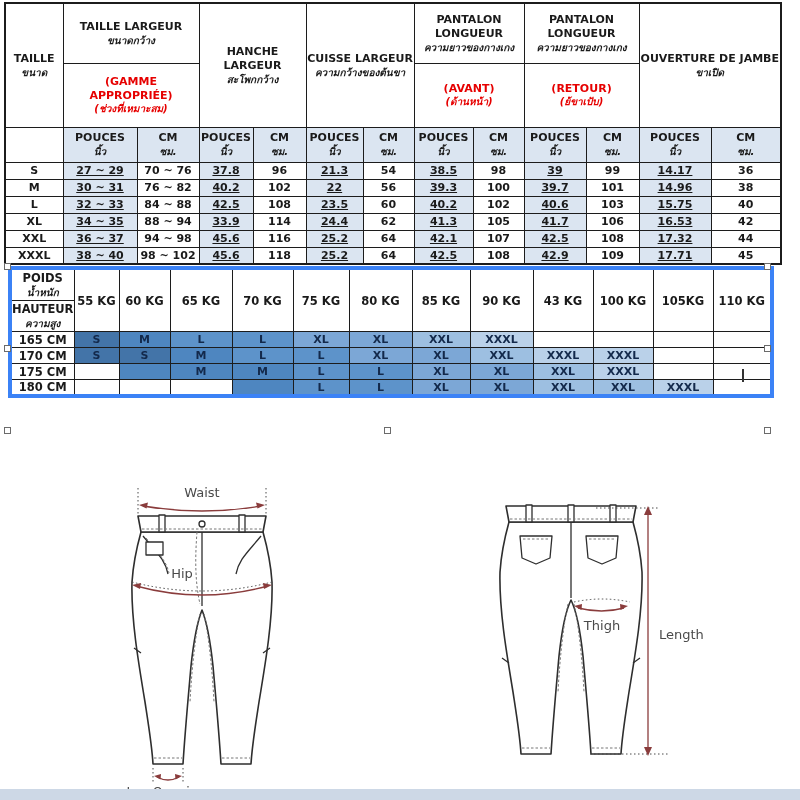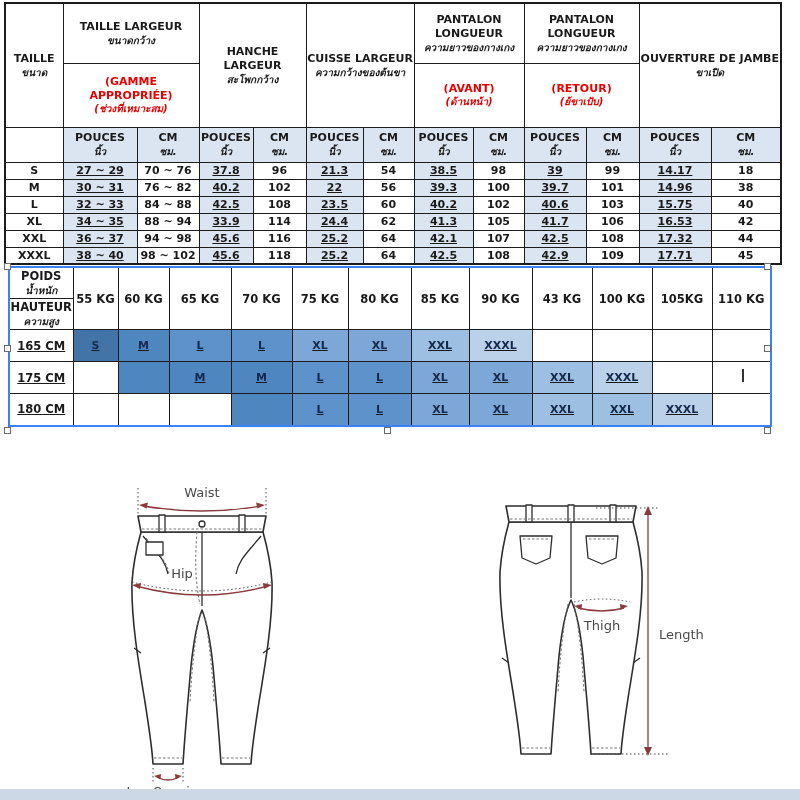--- a/index.html
+++ b/index.html
@@ -2,21 +2,21 @@
 <html><head>
 <meta charset="utf-8">
 <style>
   html,body{margin:0;padding:0;}
   body{width:800px;height:800px;background:#ffffff;font-family:"DejaVu Sans","Liberation Sans",sans-serif;color:#1a1a1a;}
   .stage{position:relative;width:800px;height:800px;overflow:hidden;background:#fff;}
 
   
   table{border-collapse:collapse;table-layout:fixed;position:absolute;background:#fff;}
   .t1{left:4px;top:2px;width:776px;border:2px solid #1c1c1c;}
-  .t2{left:8px;top:266px;width:762px;border:2px solid #3b82f6;}
+  .t2{left:8px;top:266px;width:762px;border:4px solid #3b82f6;}
   .t1 th,.t1 td,.t2 th,.t2 td{border:1px solid #1c1c1c;padding:0;text-align:center;vertical-align:middle;overflow:hidden;}
   .t1 th,.t1 td{font-size:11px;font-weight:bold;}
   .fr{font-size:11px;font-weight:bold;line-height:1.25;}
   .thi{font-size:10px;font-weight:bold;font-style:italic;line-height:1.3;}
   .red{color:#e60000;}
   .red .fr,.red .thi{color:#e60000;}
   .h1{height:60px;}
   .h2{height:64px;}
   .units{height:35px;}
   .units td{background:#dbe5f1;}
@@ -25,21 +25,21 @@
   td.blue{background:#dbe5f1;text-decoration:underline;}
   .t1 .bb{vertical-align:middle;}
 
   
   .t2 .wh{height:62px;}
   .t2 .wcell{font-size:11.5px;font-weight:bold;background:#fff;}
   .wh-head{padding:0;}
   .wh-top,.wh-bot{display:flex;flex-direction:column;justify-content:center;height:30px;}
   .wh-top{border-bottom:1px solid #1c1c1c;}
   .wh-top .fr,.wh-bot .fr{font-size:11.5px;}
-  .t2 .frow{height:32px;text-decoration:underline;}
+  .t2 .frow{height:16px;}
   .t2 .hcell{font-size:11.5px;font-weight:bold;background:#fff;}
   .t2 .fcell{font-size:11px;font-weight:bold;color:#13294b;}
 
   
   .handle{position:absolute;width:7px;height:7px;background:#fff;border:1px solid #6b6b6b;box-sizing:border-box;z-index:6;}
   .caret{position:absolute;left:742px;top:369px;width:1.5px;height:13px;background:#333;z-index:5;}
 
   
   .mm-heading{position:absolute;left:8px;top:450px;margin:0;font-family:"Liberation Serif","DejaVu Serif",serif;font-size:19px;font-weight:bold;color:#111;}
   svg{position:absolute;}
@@ -179,21 +179,21 @@
           <td>70 ~ 76</td>
           <td class="blue">37.8</td>
           <td>96</td>
           <td class="blue">21.3</td>
           <td>54</td>
           <td class="blue">38.5</td>
           <td>98</td>
           <td class="blue">39</td>
           <td>99</td>
           <td class="blue">14.17</td>
-          <td>18</td>
+          <td>36</td>
         </tr>
         <tr class="drow">
           <th>M</th>
           <td class="blue">30 ~ 31</td>
           <td>76 ~ 82</td>
           <td class="blue">40.2</td>
           <td>102</td>
           <td class="blue">22</td>
           <td>56</td>
           <td class="blue">39.3</td>
@@ -316,20 +316,35 @@
           <td class="fcell" style="background: rgb(124, 167, 214);">XL</td>
           <td class="fcell" style="background: rgb(124, 167, 214);">XL</td>
           <td class="fcell" style="background: rgb(157, 191, 225);">XXL</td>
           <td class="fcell" style="background: rgb(186, 209, 233);">XXXL</td>
           <td class="fcell"></td>
           <td class="fcell"></td>
           <td class="fcell"></td>
           <td class="fcell"></td>
         </tr>
         <tr class="frow">
+          <th class="hcell">170 CM</th>
+          <td class="fcell" style="background: rgb(67, 116, 168);">S</td>
+          <td class="fcell" style="background: rgb(67, 116, 168);">S</td>
+          <td class="fcell" style="background: rgb(78, 134, 192);">M</td>
+          <td class="fcell" style="background: rgb(93, 147, 202);">L</td>
+          <td class="fcell" style="background: rgb(93, 147, 202);">L</td>
+          <td class="fcell" style="background: rgb(124, 167, 214);">XL</td>
+          <td class="fcell" style="background: rgb(124, 167, 214);">XL</td>
+          <td class="fcell" style="background: rgb(157, 191, 225);">XXL</td>
+          <td class="fcell" style="background: rgb(186, 209, 233);">XXXL</td>
+          <td class="fcell" style="background: rgb(186, 209, 233);">XXXL</td>
+          <td class="fcell"></td>
+          <td class="fcell"></td>
+        </tr>
+        <tr class="frow">
           <th class="hcell">175 CM</th>
           <td class="fcell"></td>
           <td class="fcell" style="background: rgb(78, 134, 192);"></td>
           <td class="fcell" style="background: rgb(78, 134, 192);">M</td>
           <td class="fcell" style="background: rgb(78, 134, 192);">M</td>
           <td class="fcell" style="background: rgb(93, 147, 202);">L</td>
           <td class="fcell" style="background: rgb(93, 147, 202);">L</td>
           <td class="fcell" style="background: rgb(124, 167, 214);">XL</td>
           <td class="fcell" style="background: rgb(124, 167, 214);">XL</td>
           <td class="fcell" style="background: rgb(157, 191, 225);">XXL</td>

